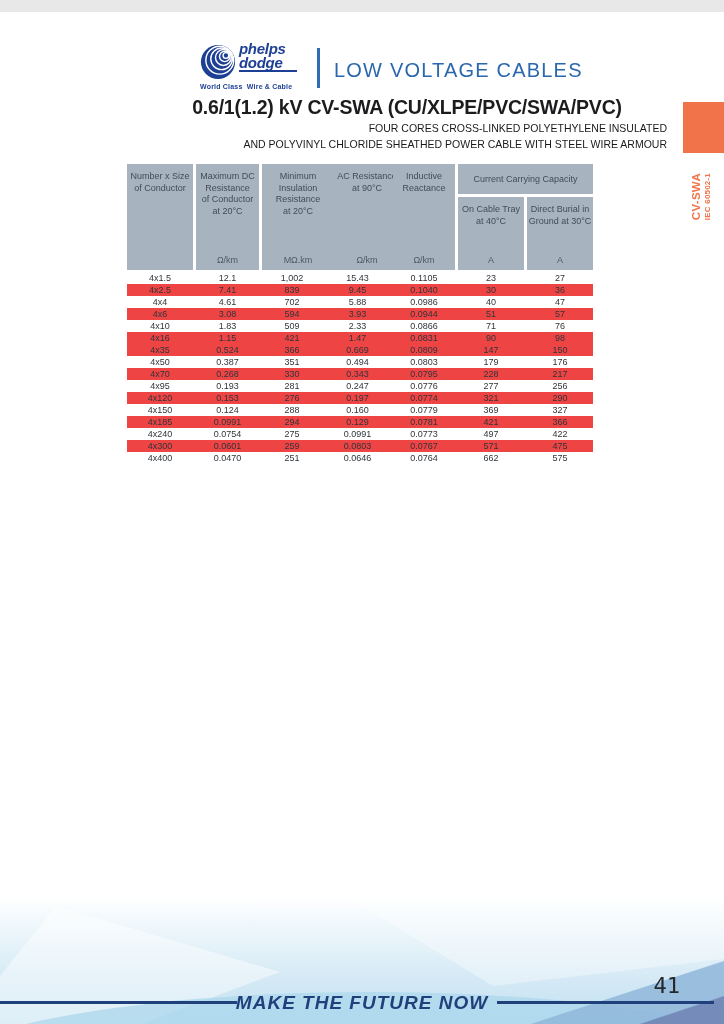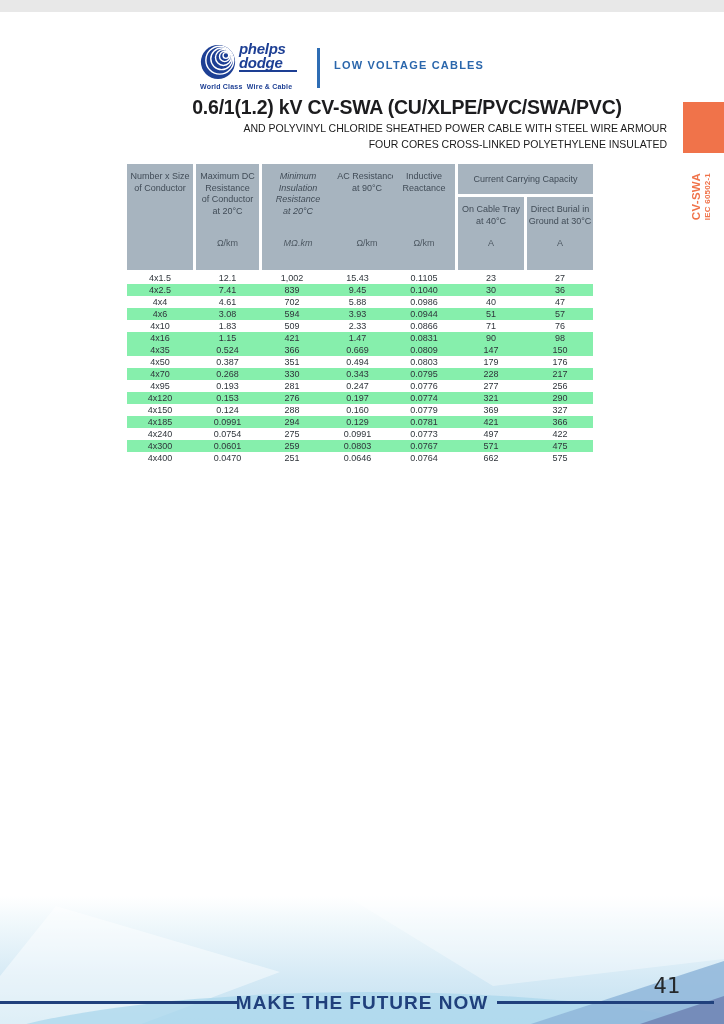--- a/index.html
+++ b/index.html
@@ -14,22 +14,22 @@
   .brand { position: absolute; left: 200px; top: 30px; width: 120px; }
   .brand-top { display: flex; align-items: flex-start; }
   .globe { width: 36px; height: 36px; flex: 0 0 auto; margin-top: 2px; }
   .brand-name { margin-left: 3px; font-style: italic; font-weight: bold;
     color: #1d3f94; font-size: 15px; line-height: 13.5px; letter-spacing: -0.3px; }
   .brand-name .ul { display:block; border-bottom: 2px solid #1d3f94; width: 58px; margin-top: 1px; }
   .brand-tagline { margin-top: 3px; font-size: 7px; font-weight: bold;
     color: #1d3f94; white-space: pre; letter-spacing: 0.2px; }
   .header-divider { position: absolute; left: 317px; top: 36px; width: 3px; height: 40px;
     background: #2e6db4; }
-  .section-title { position: absolute; left: 334px; top: 47px; font-size: 11px;
-    font-weight: bold; color: #2b67ac; letter-spacing: 1.2px; }
+  .section-title { position: absolute; left: 334px; top: 47px; font-size: 20px;
+    font-weight: normal; color: #2b67ac; letter-spacing: 1.2px; }
 
   
   .title-block { position: absolute; left: 57px; top: 84px; width: 610px; text-align: right; }
   .doc-title { font-size: 19.5px; font-weight: bold; color: #1c1c1e;
     letter-spacing: -0.2px; text-align: center; padding-left: 90px; }
   .doc-sub { font-size: 10.5px; color: #1a1a1a; margin-top: 3px; line-height: 13px; }
 
   
   .side-tab { position: absolute; left: 683px; top: 90px; width: 41px; height: 51px; }
   .side-text { position: absolute; top: 146px; right: 12px; height: 62px;
@@ -39,55 +39,55 @@
   .side-std { font-size: 8px; font-weight: bold; margin-left: 1px; letter-spacing: 0.2px; }
 
   
   .spec-table { position: absolute; left: 127px; top: 152px; width: 466px;
     font-size: 9px; color: #333940; }
   .thead { position: relative; height: 106px; }
   .th { position: absolute; top: 0; height: 106px; background: #a7b4bf;
     display: flex; flex-direction: column; justify-content: space-between;
     align-items: center; text-align: center; color: #414c57; }
   .th-label { white-space: pre-line; padding-top: 7px; line-height: 11.5px; }
-  .th-unit { padding-bottom: 22px; color: #4d5862; }
+  .th-unit { padding-bottom: 5px; color: #4d5862; }
   .th.c1 { left: 0;   width: 66px; }
   .th.c2 { left: 69px;  width: 63px; }
-  .th.c3 { left: 135px; width: 72px; font-style: italic; }
+  .th.c3 { left: 135px; width: 72px; }
   .th.c4 { left: 198px; width: 84px; }
   .th.c5 { left: 266px; width: 62px; gap: 36px; }
   .ccc-group { position: absolute; left: 331px; top: 0; width: 135px; height: 30px;
     background: #a7b4bf; display: flex; align-items: center; justify-content: center;
     text-align: center; color: #414c57; }
   .th.sub { top: 33px; height: 73px; }
   .th.c6 { left: 331px; width: 66px; }
   .th.c7 { left: 400px; width: 66px; }
   .tbody { margin-top: 2px; }
   .trow { display: grid; grid-template-columns: 66px 63px 60px 65px 62px 66px 66px;
     column-gap: 3px; height: 12px; align-items: center; }
-  .trow.striped { background: #86efac; }
+  .trow.striped { background: #ef4444; }
   .td { text-align: center; color: #2f353b; line-height: 12px; }
 
   
   .footer { position: absolute; left: 0; bottom: 0; width: 724px; height: 140px; overflow: hidden; }
   .footer-bg { position: absolute; inset: 0;
     background: linear-gradient(180deg, rgba(255,255,255,0) 0%, #eef7fb 22%, #d4e9f5 60%, #bedfef 100%); }
   .poly1 { position: absolute; left: -40px; top: 10px; width: 320px; height: 120px;
     background: rgba(255,255,255,0.45); clip-path: polygon(0 100%, 30% 0, 100% 55%, 55% 100%); }
   .poly2 { position: absolute; right: 0; top: 0; width: 420px; height: 90px;
     background: rgba(255,255,255,0.35); clip-path: polygon(10% 0, 100% 0, 100% 70%, 45% 100%); }
   .wave { position: absolute; left: -80px; bottom: -46px; width: 900px; height: 90px;
     background: #abd7ec; border-radius: 50% 50% 0 0 / 100% 100% 0 0; opacity: 0.75; }
   .tri-right { position: absolute; right: 0; bottom: 0; width: 230px; height: 75px;
     background: #8fb6d9; clip-path: polygon(100% 0, 100% 100%, 0 100%); opacity: 0.85; }
   .tri-right2 { position: absolute; right: 0; bottom: 0; width: 120px; height: 40px;
     background: #6d7fb2; clip-path: polygon(100% 0, 100% 100%, 0 100%); opacity: 0.8; }
   .footer-slogan { position: absolute; left: 0; bottom: 22px; width: 100%;
     text-align: center; font-size: 19px; font-weight: bold; color: #20407c;
-    letter-spacing: 1px; }
+    letter-spacing: 1px; font-style: italic; }
   .fline { position: absolute; bottom: 32px; height: 3px; background: #20407c; }
   .fline.left { left: 0; width: 237px; }
   .fline.right { left: 497px; width: 217px; }
   .page-number { position: absolute; right: 44px; bottom: 38px; font-size: 22px;
     color: #25282b; font-family: "DejaVu Sans Mono", monospace; }
 </style>
 </head>
 <body>
 
 <div class="page">
@@ -116,22 +116,22 @@
       </div>
     </div>
     <div class="brand-tagline">World Class  Wire &amp; Cable</div>
   </div>
 
   <div class="header-divider"></div>
   <div class="section-title">LOW VOLTAGE CABLES</div>
 
   <div class="title-block">
     <div class="doc-title">0.6/1(1.2) kV CV-SWA (CU/XLPE/PVC/SWA/PVC)</div>
+    <div class="doc-sub">FOUR CORES CROSS-LINKED POLYETHYLENE INSULATED</div>
     <div class="doc-sub">AND POLYVINYL CHLORIDE SHEATHED POWER CABLE WITH STEEL WIRE ARMOUR</div>
-    <div class="doc-sub">FOUR CORES CROSS-LINKED POLYETHYLENE INSULATED</div>
   </div>
 
   <div class="side-tab" style="background: rgb(240, 115, 74);"></div>
   <div class="side-text" style="color: rgb(240, 115, 74);">
     <span class="vtext side-label">CV-SWA</span>
     <span class="vtext side-std">IEC 60502-1</span>
   </div>
 
   <div class="spec-table">
     <div class="thead">

